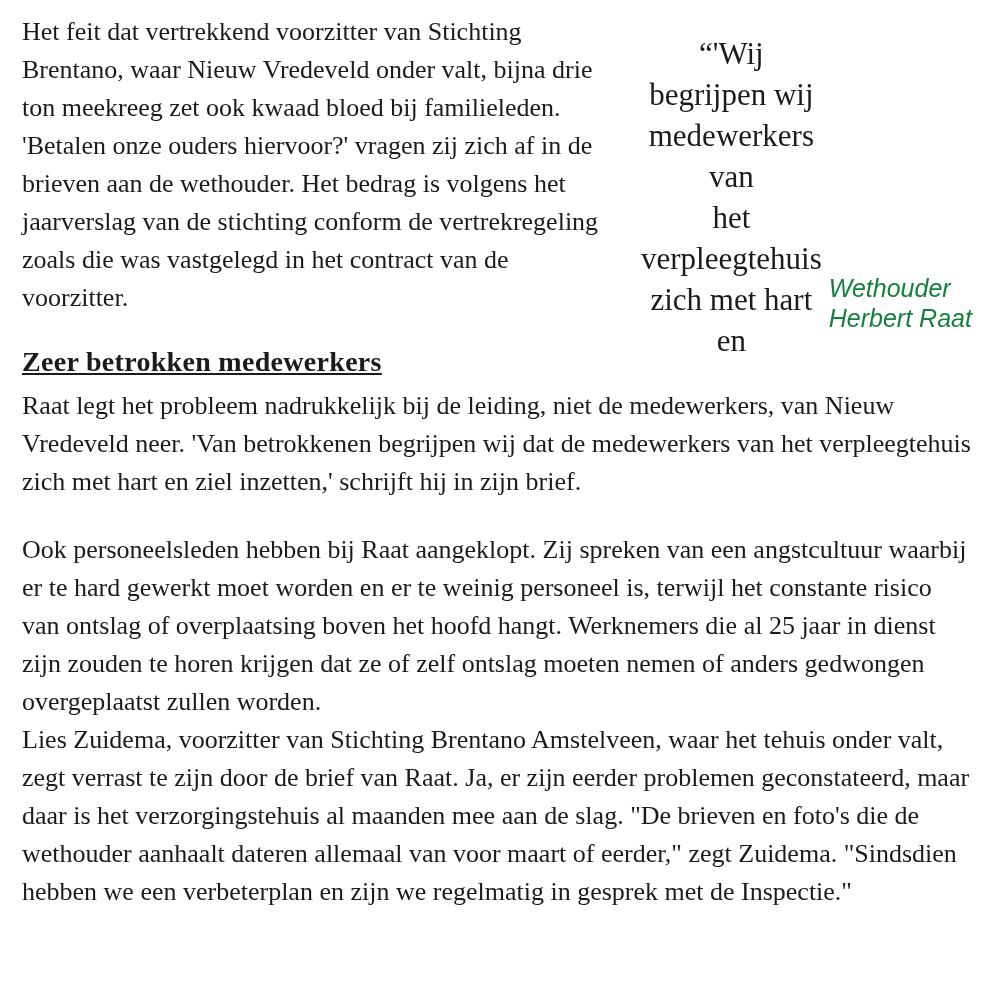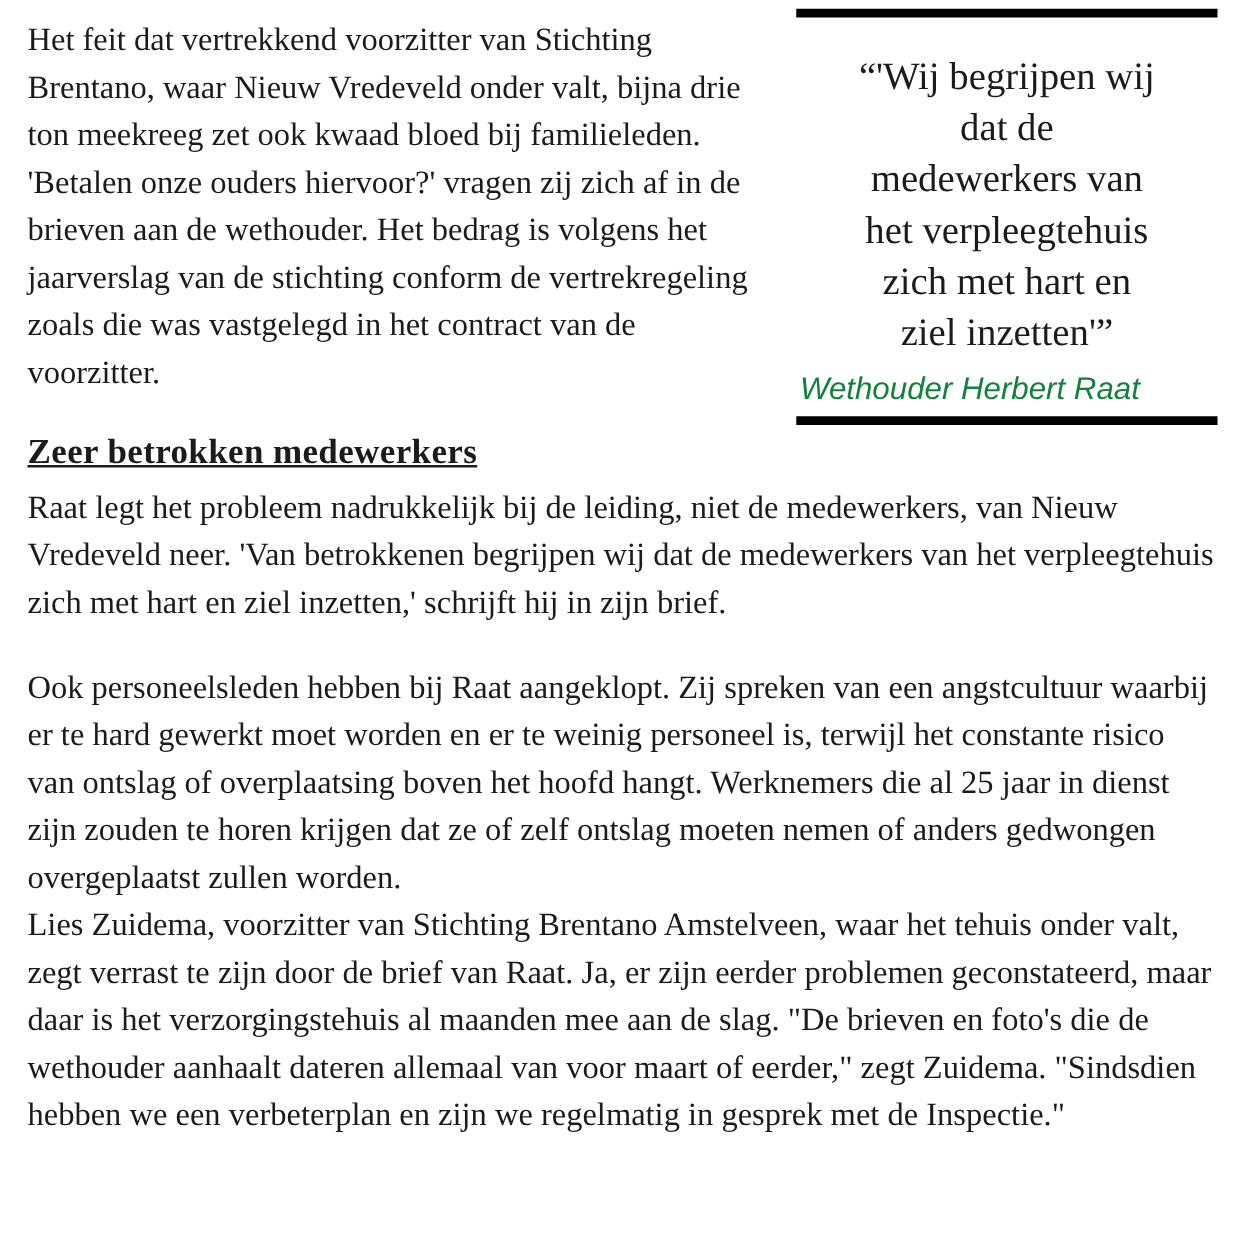--- a/index.html
+++ b/index.html
@@ -29,21 +29,21 @@
     width: 588px;
     margin: 6px 0 0 0;
     font-size: 26px;
     line-height: 38px;
   }
   .pullquote {
     box-sizing: border-box;
     width: 337px;
     height: 333px;
     display: flex;
-    flex-direction: column;
+    flex-direction: row;
   }
   .rule {
     height: 7px;
     background: #000000;
     flex: 0 0 auto;
   }
   .quote-text {
     margin: 26px 4px 0 4px;
     text-align: center;
     font-size: 31px;
@@ -88,25 +88,23 @@
 <div class="page">
 
   <div class="top-row">
 
     <p class="lead">Het feit dat vertrekkend voorzitter van Stichting Brentano, waar Nieuw Vredeveld onder valt, bijna drie ton meekreeg zet ook kwaad bloed bij familieleden. 'Betalen onze ouders hiervoor?' vragen zij zich af in de brieven aan de wethouder. Het bedrag is volgens het jaarverslag van de stichting conform de vertrekregeling zoals die was vastgelegd in het contract van de voorzitter.</p>
 
     <aside class="pullquote">
       <div class="rule"></div>
       <blockquote class="quote-text" style="margin-left:4px;margin-right:4px;">
         <span class="quote-line">“'Wij begrijpen wij</span>
-        <span class="quote-line">dat de</span>
         <span class="quote-line">medewerkers van</span>
         <span class="quote-line">het verpleegtehuis</span>
         <span class="quote-line">zich met hart en</span>
-        <span class="quote-line">ziel inzetten'”</span>
       </blockquote>
       <div class="attribution">Wethouder Herbert Raat</div>
       <div class="rule"></div>
     </aside>
 
   </div>
 
   <div class="section">
     <h2>Zeer betrokken medewerkers</h2>
     <p>Raat legt het probleem nadrukkelijk bij de leiding, niet de medewerkers, van Nieuw Vredeveld neer. 'Van betrokkenen begrijpen wij dat de medewerkers van het verpleegtehuis zich met hart en ziel inzetten,' schrijft hij in zijn brief.</p>

